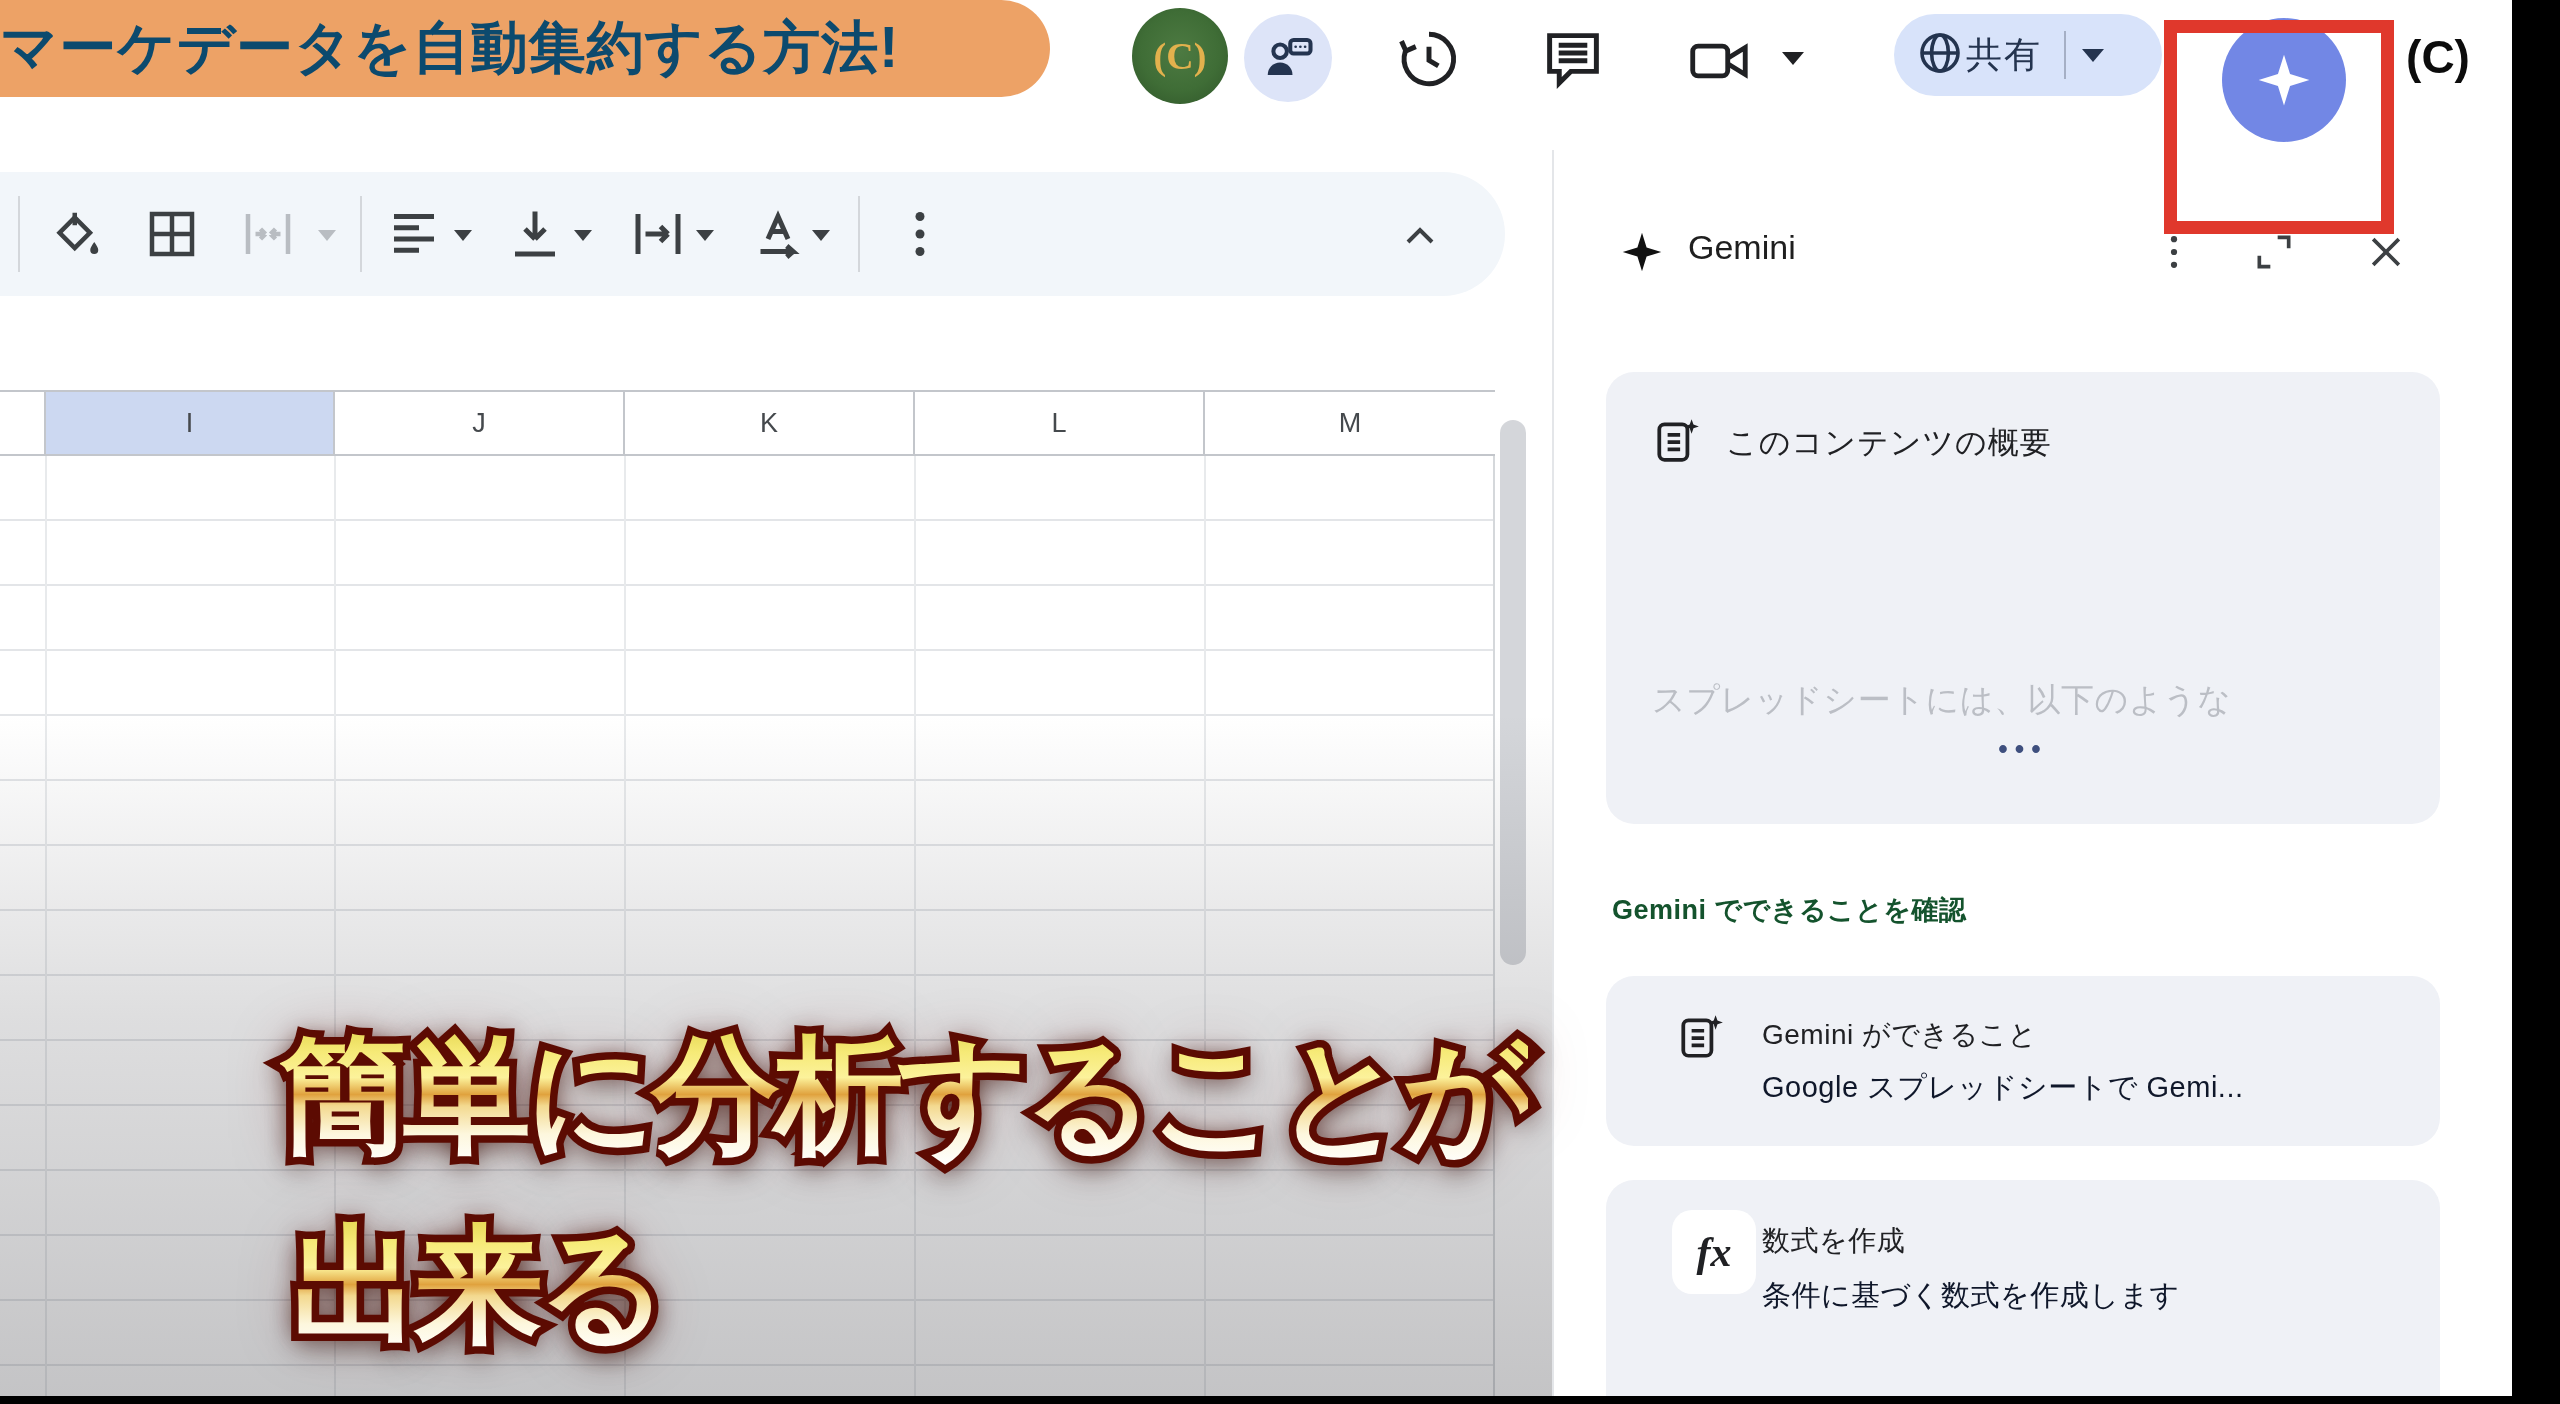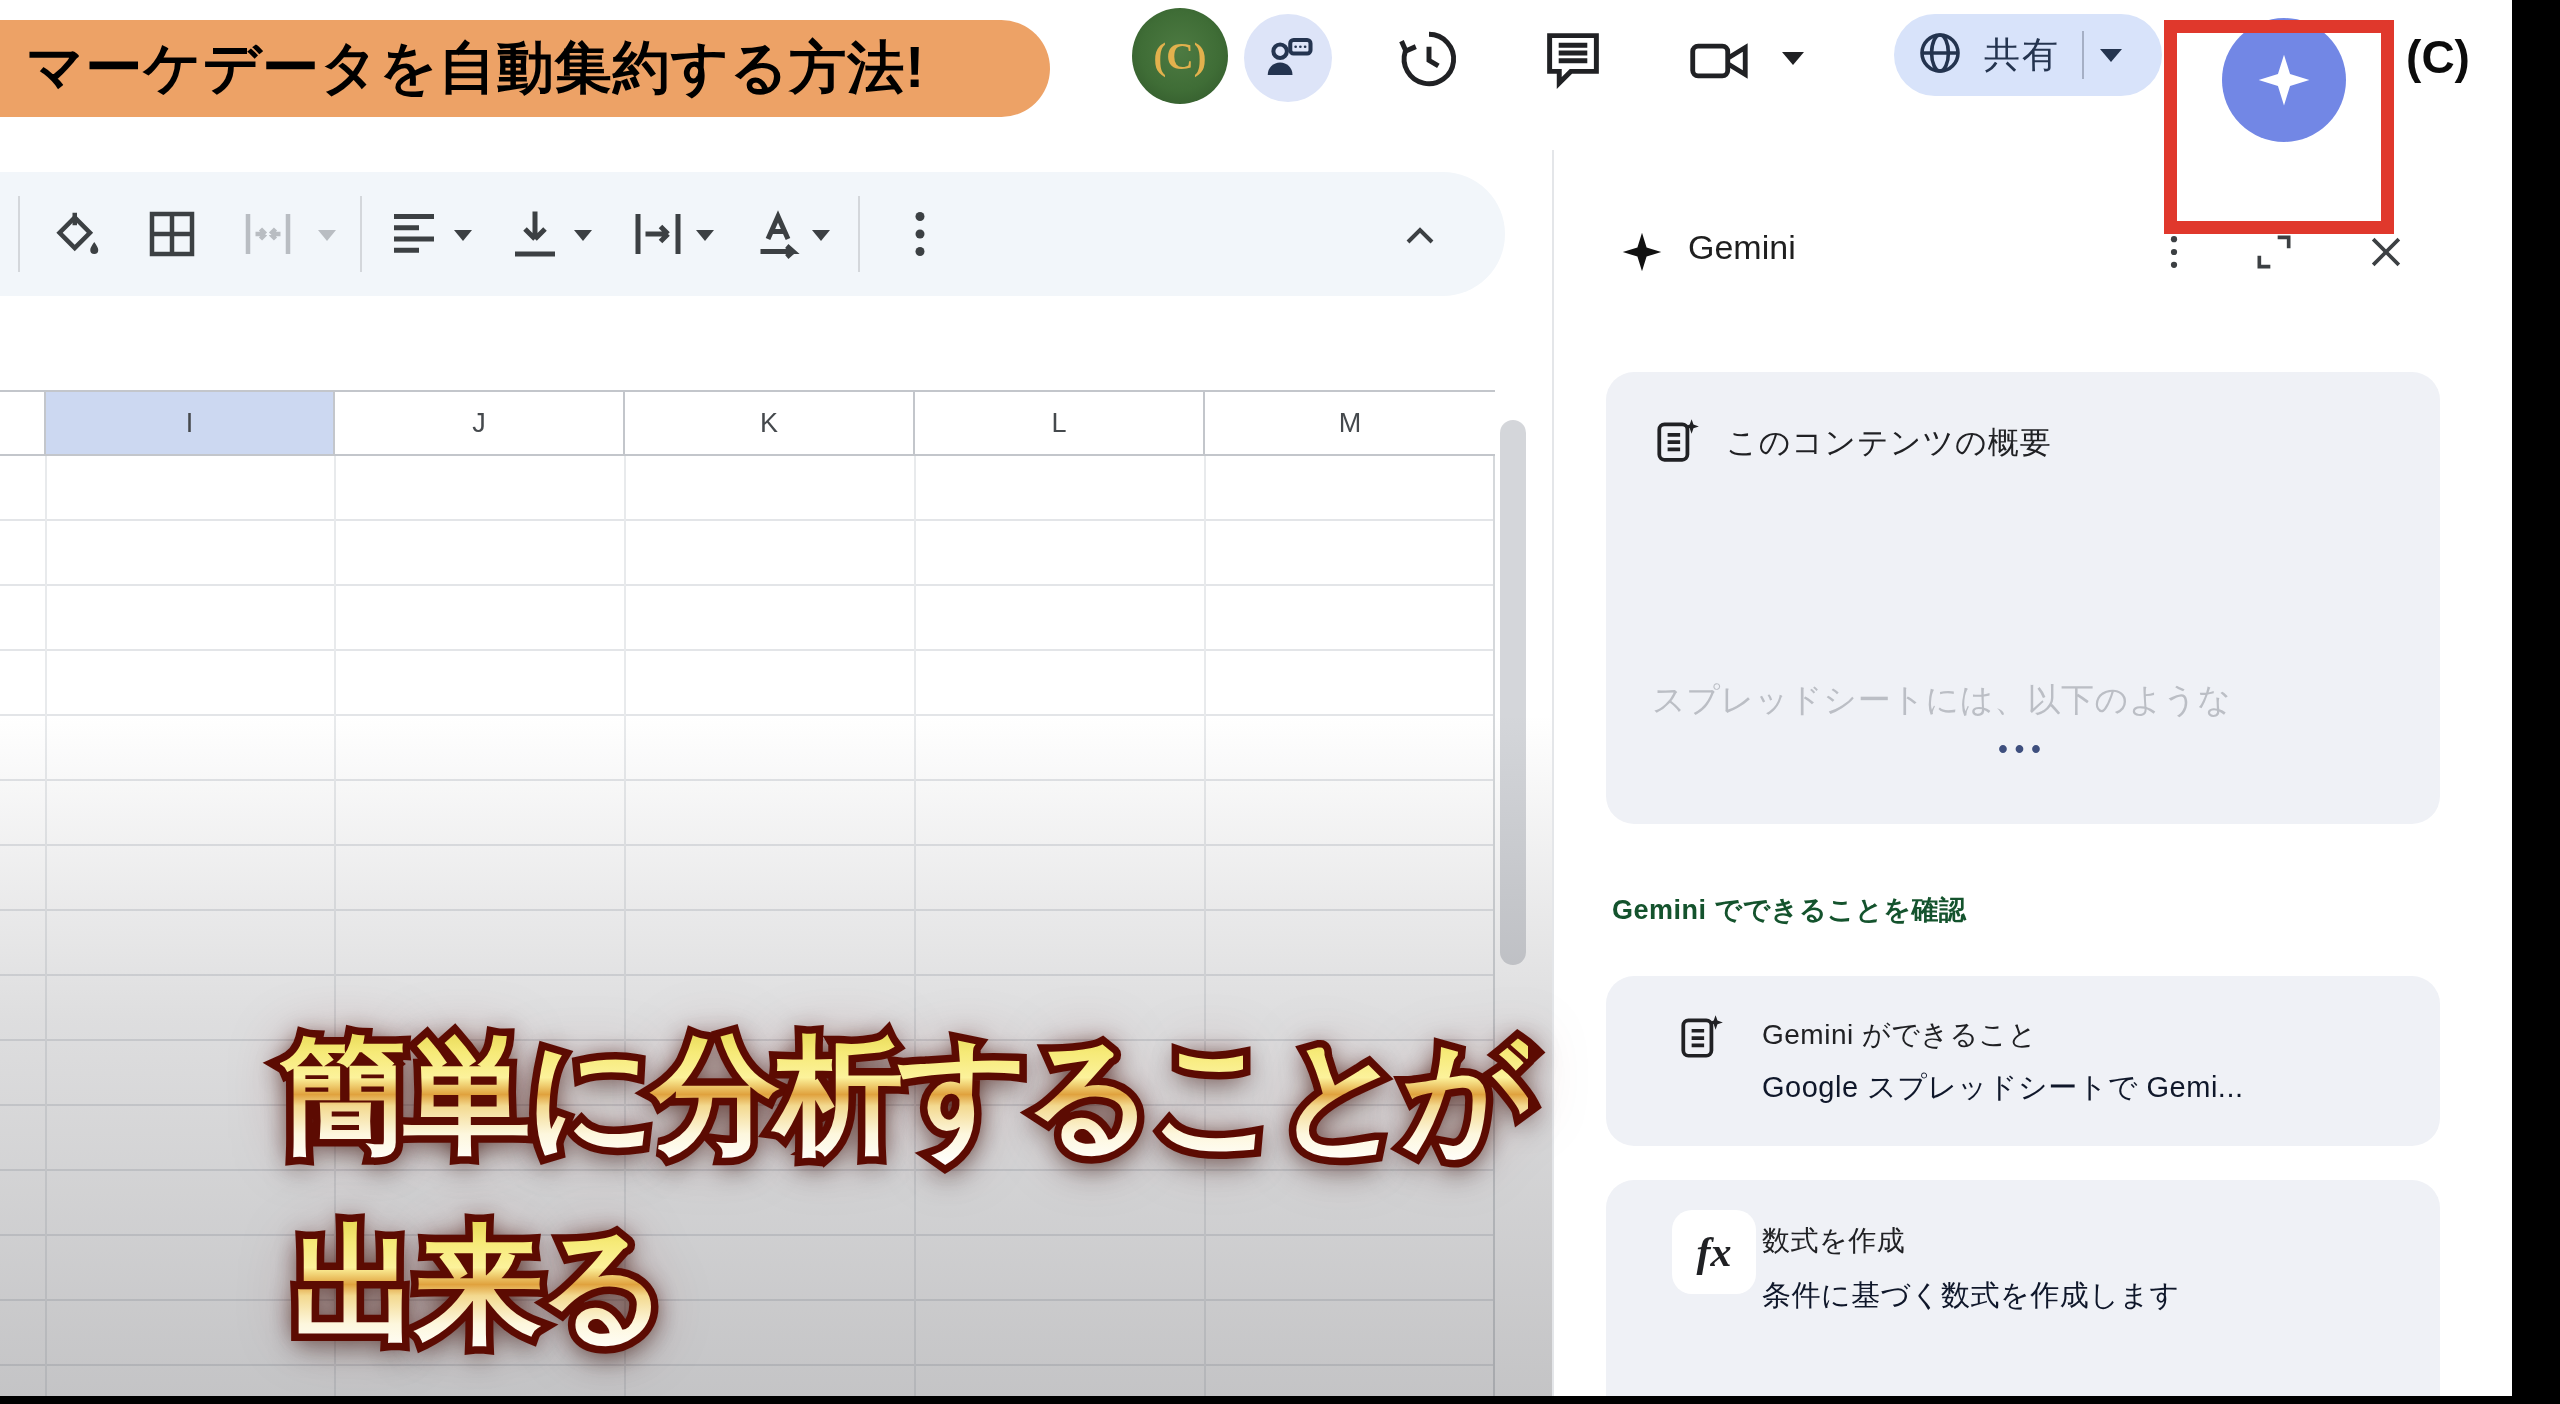--- a/index.html
+++ b/index.html
@@ -2,35 +2,35 @@
 <html><head>
 <meta charset="utf-8">
 <style>
   html,body{margin:0;padding:0;background:#202124;}
   .stage{position:relative;width:2560px;height:1404px;background:#ffffff;overflow:hidden;
          font-family:"Liberation Sans", sans-serif;color:#1f1f1f;}
   .abs{position:absolute;}
 
   
   .banner{left:0;top:0;width:1050px;height:97px;background:#eda266;border-radius:0 50px 50px 0;
-          display:flex;align-items:center;padding-left:26px;box-sizing:border-box;
-          font-size:57px;font-weight:600;color:#000000;letter-spacing:1px;white-space:nowrap;margin-top:20px;}
+          display:flex;align-items:center;box-sizing:border-box;
+          font-size:57px;font-weight:600;color:#0c4a6e;letter-spacing:1px;white-space:nowrap;}
 
   
   .avatar{left:1132px;top:8px;width:96px;height:96px;border-radius:50%;
           background:radial-gradient(circle at 50% 45%, #4d7a42 0%, #3f6d36 55%, #2f5429 100%);
           display:flex;align-items:center;justify-content:center;
           font-family:"Liberation Serif", serif;font-weight:700;font-size:38px;color:#e2b14d;}
   .person-chip{left:1244px;top:14px;width:88px;height:88px;border-radius:50%;background:#dde4f8;
           display:flex;align-items:center;justify-content:center;color:#243450;}
   .tico{color:#202124;}
   .share-pill{left:1894px;top:14px;width:268px;height:82px;border-radius:41px;background:#d8e3fa;
           display:flex;align-items:center;color:#24344f;}
   .share-pill .globe{margin-left:22px;}
-  .share-label{font-size:36px;font-weight:500;margin-left:20px;letter-spacing:2px;}
+  .share-label{font-size:36px;font-weight:500;margin-left:2px;letter-spacing:2px;}
   .share-divider{width:2px;height:48px;background:rgba(31,41,61,.28);margin-left:22px;}
   .caret{width:0;height:0;border-left:11px solid transparent;border-right:11px solid transparent;
          border-top:13px solid #24344f;}
   .share-caret{margin-left:16px;}
   .gemini-btn{left:2222px;top:18px;width:124px;height:124px;border-radius:50%;background:#7287e5;
           display:flex;align-items:center;justify-content:center;color:#ffffff;}
   .watermark{left:2388px;top:30px;width:100px;text-align:center;font-weight:800;font-size:46px;color:#0c0c0c;}
   .red-box{left:2164px;top:20px;width:230px;height:214px;border:13px solid #e0382c;box-sizing:border-box;z-index:40;}
 
   

